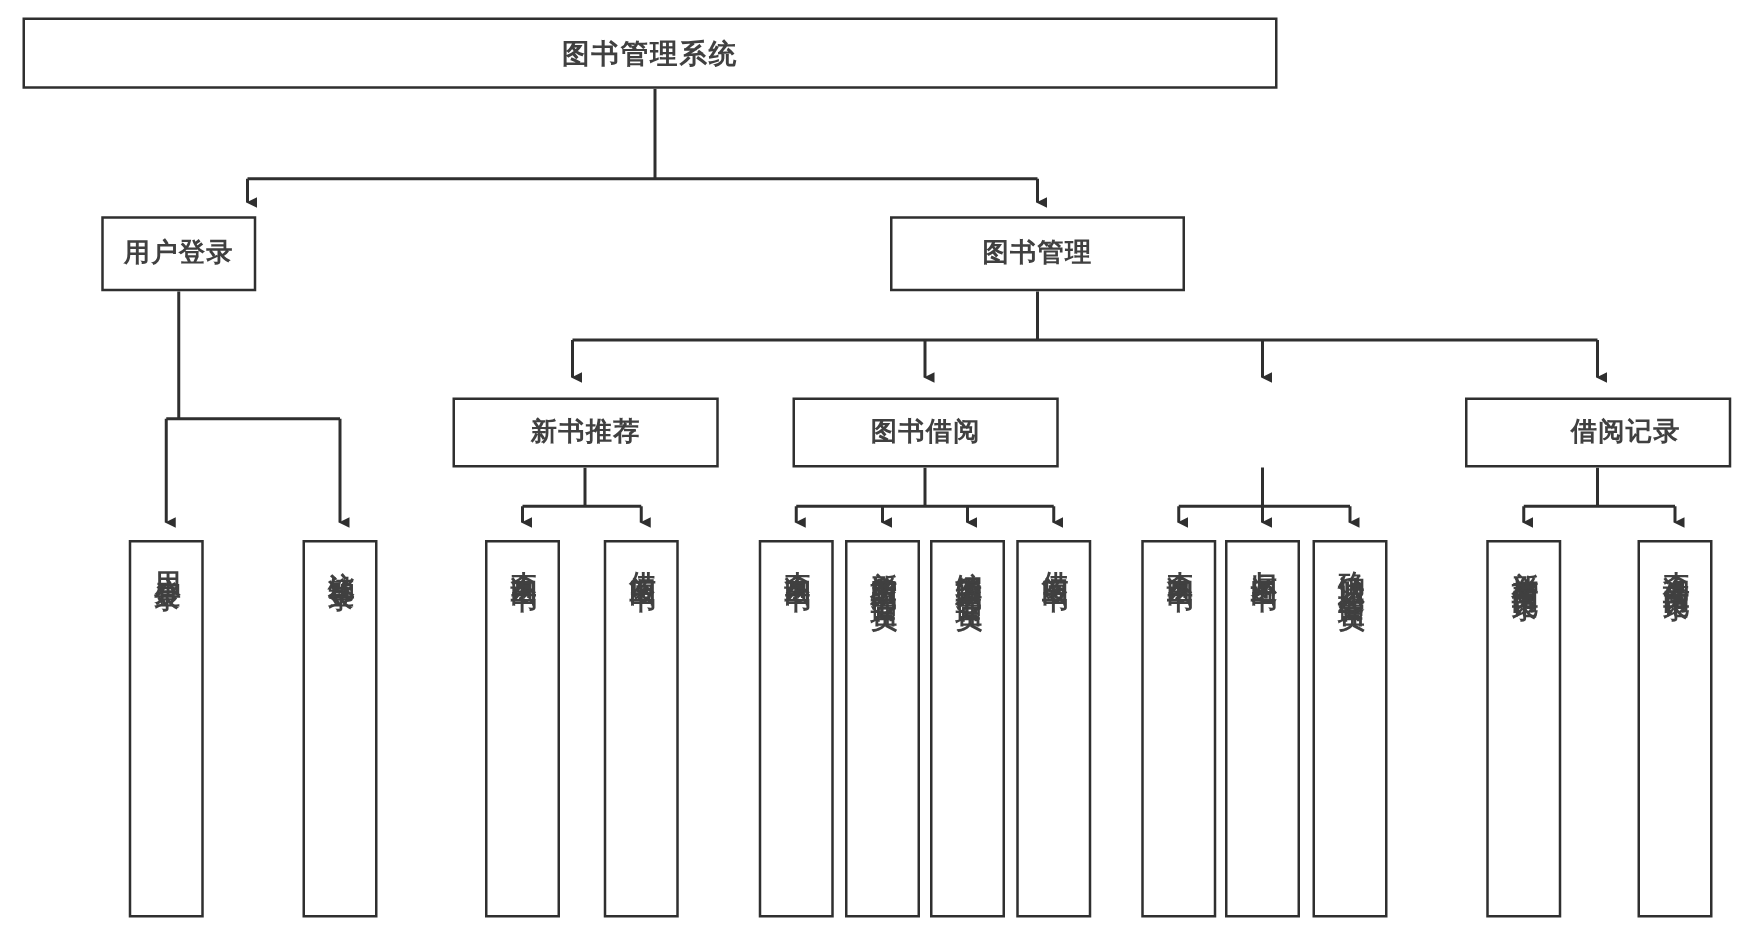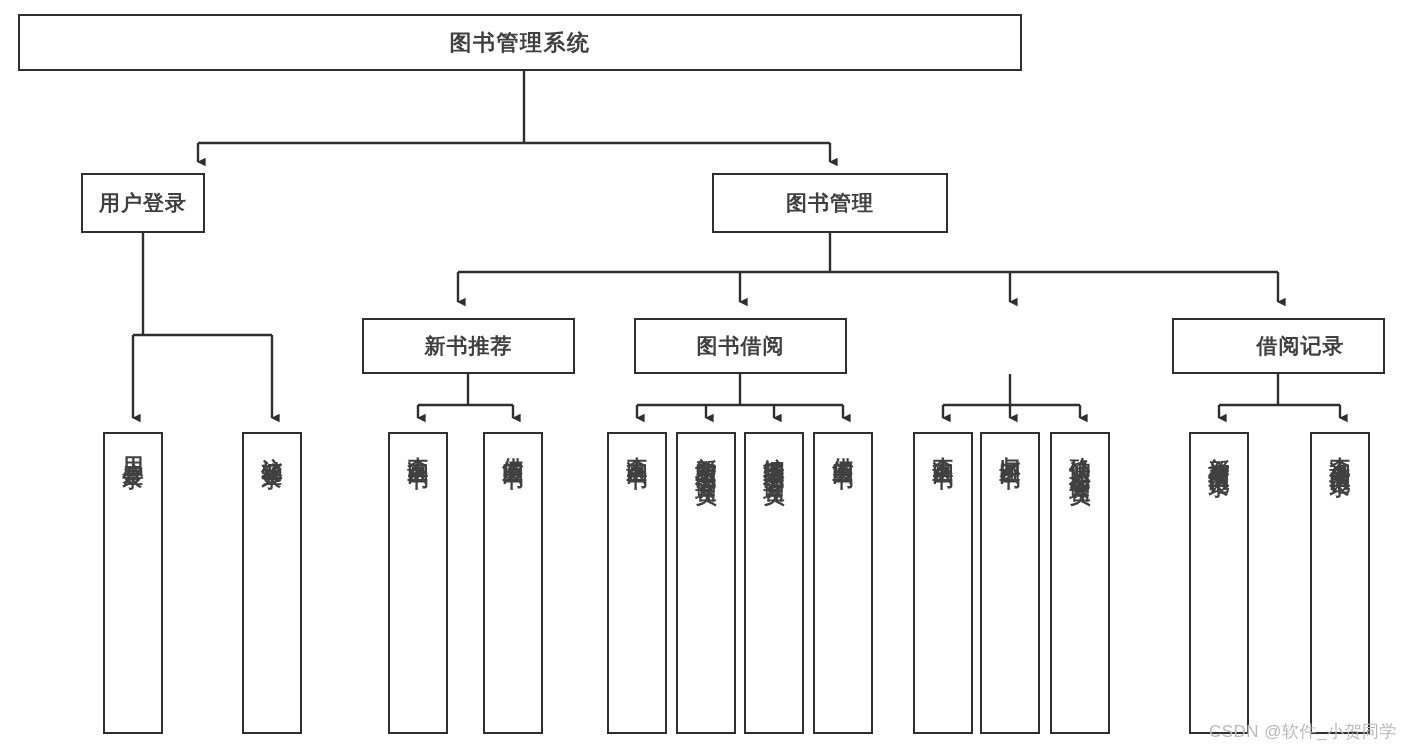--- a/index.html
+++ b/index.html
@@ -186,14 +186,13 @@
     <span class="vtext">确认归还（管理员）</span>
   </div>
 
   <div class="node leaf" style="left:1189px; top:432px; width:60px; height:302px;">
     <span class="vtext">新增借阅记录</span>
   </div>
   <div class="node leaf" style="left:1310px; top:432px; width:60px; height:302px;">
     <span class="vtext">查询借阅记录</span>
   </div>
 
-  <div class="watermark">CSDN @软件_小贺同学</div>
 </div>
 
 </body></html>

